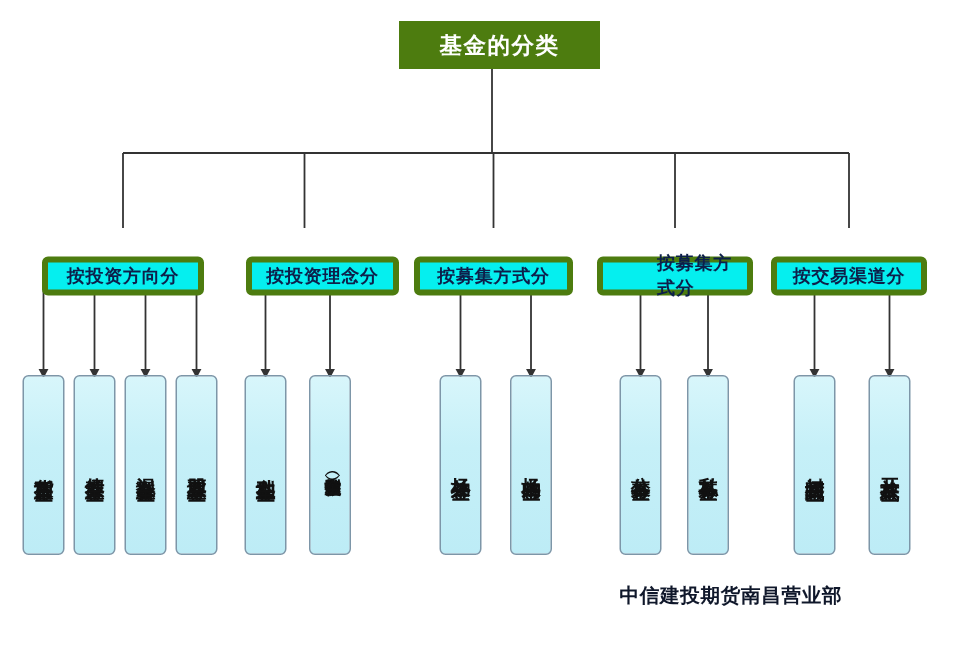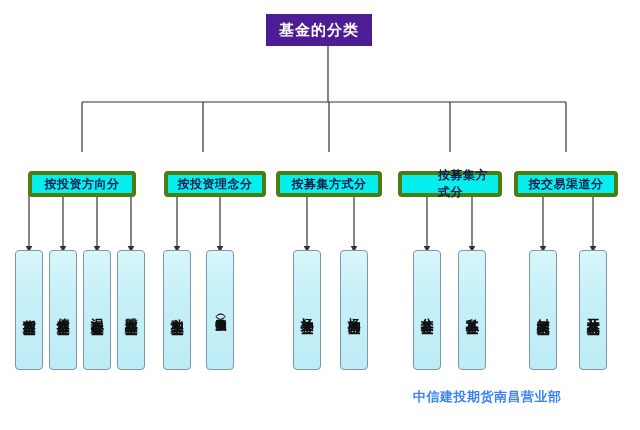--- a/index.html
+++ b/index.html
@@ -28,23 +28,23 @@
     left: 0; top: 0;
     width: 640px;
     height: 430px;
   }
 
   
   .root-box {
     position: absolute;
     left: 266px;
     top: 14px;
-    width: 106px;
+    width: 134px;
     height: 32px;
-    background: #4c1d95;
+    background: #4d7c0f;
     color: #ffffff;
     font-size: 15px;
     font-weight: bold;
     letter-spacing: 1px;
     display: flex;
     align-items: center;
     justify-content: center;
     box-sizing: border-box;
   }
 
@@ -98,21 +98,21 @@
     letter-spacing: 0px;
   }
 
   
   .footer-note {
     position: absolute;
     left: 413px;
     top: 388px;
     font-size: 13px;
     font-weight: bold;
-    color: #3b82f6;
+    color: #0f172a;
     letter-spacing: 0.5px;
     white-space: nowrap;
   }
 </style>
 </head>
 <body>
 
 <div id="canvas">
 
   <svg id="connectors" viewBox="0 0 640 430" xmlns="http://www.w3.org/2000/svg">

